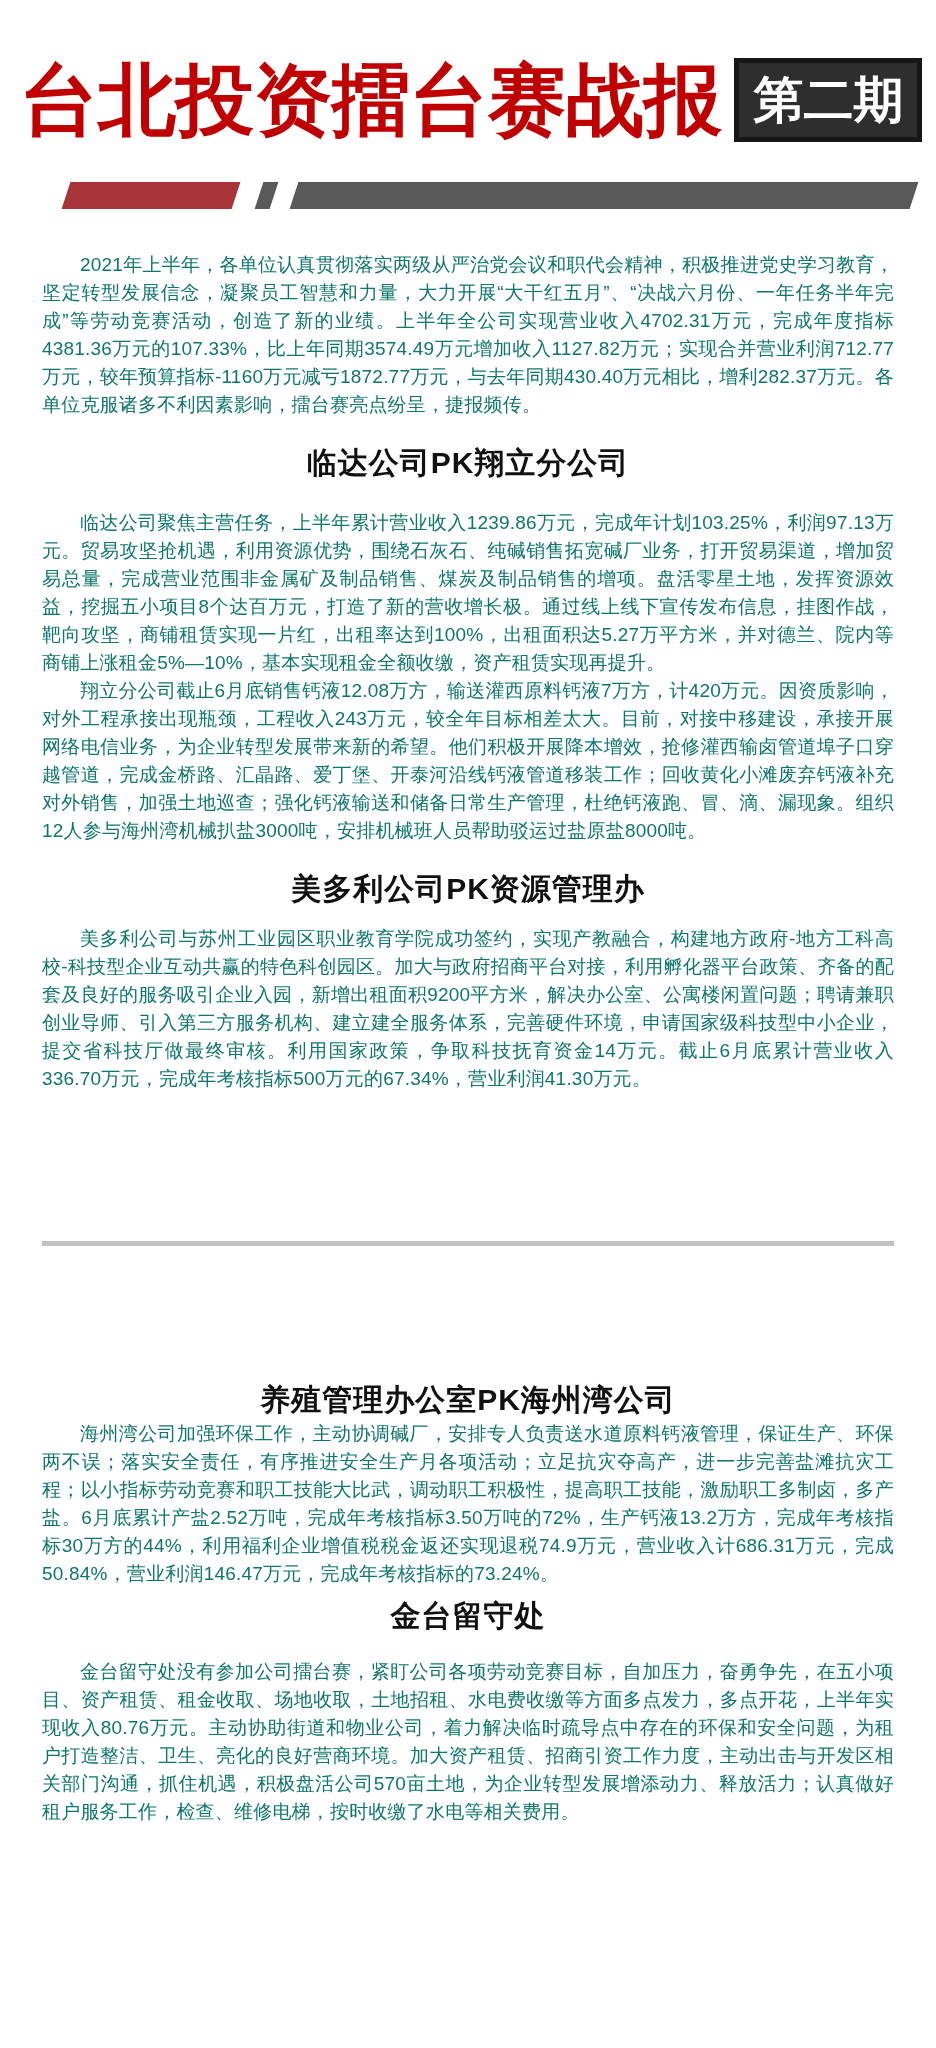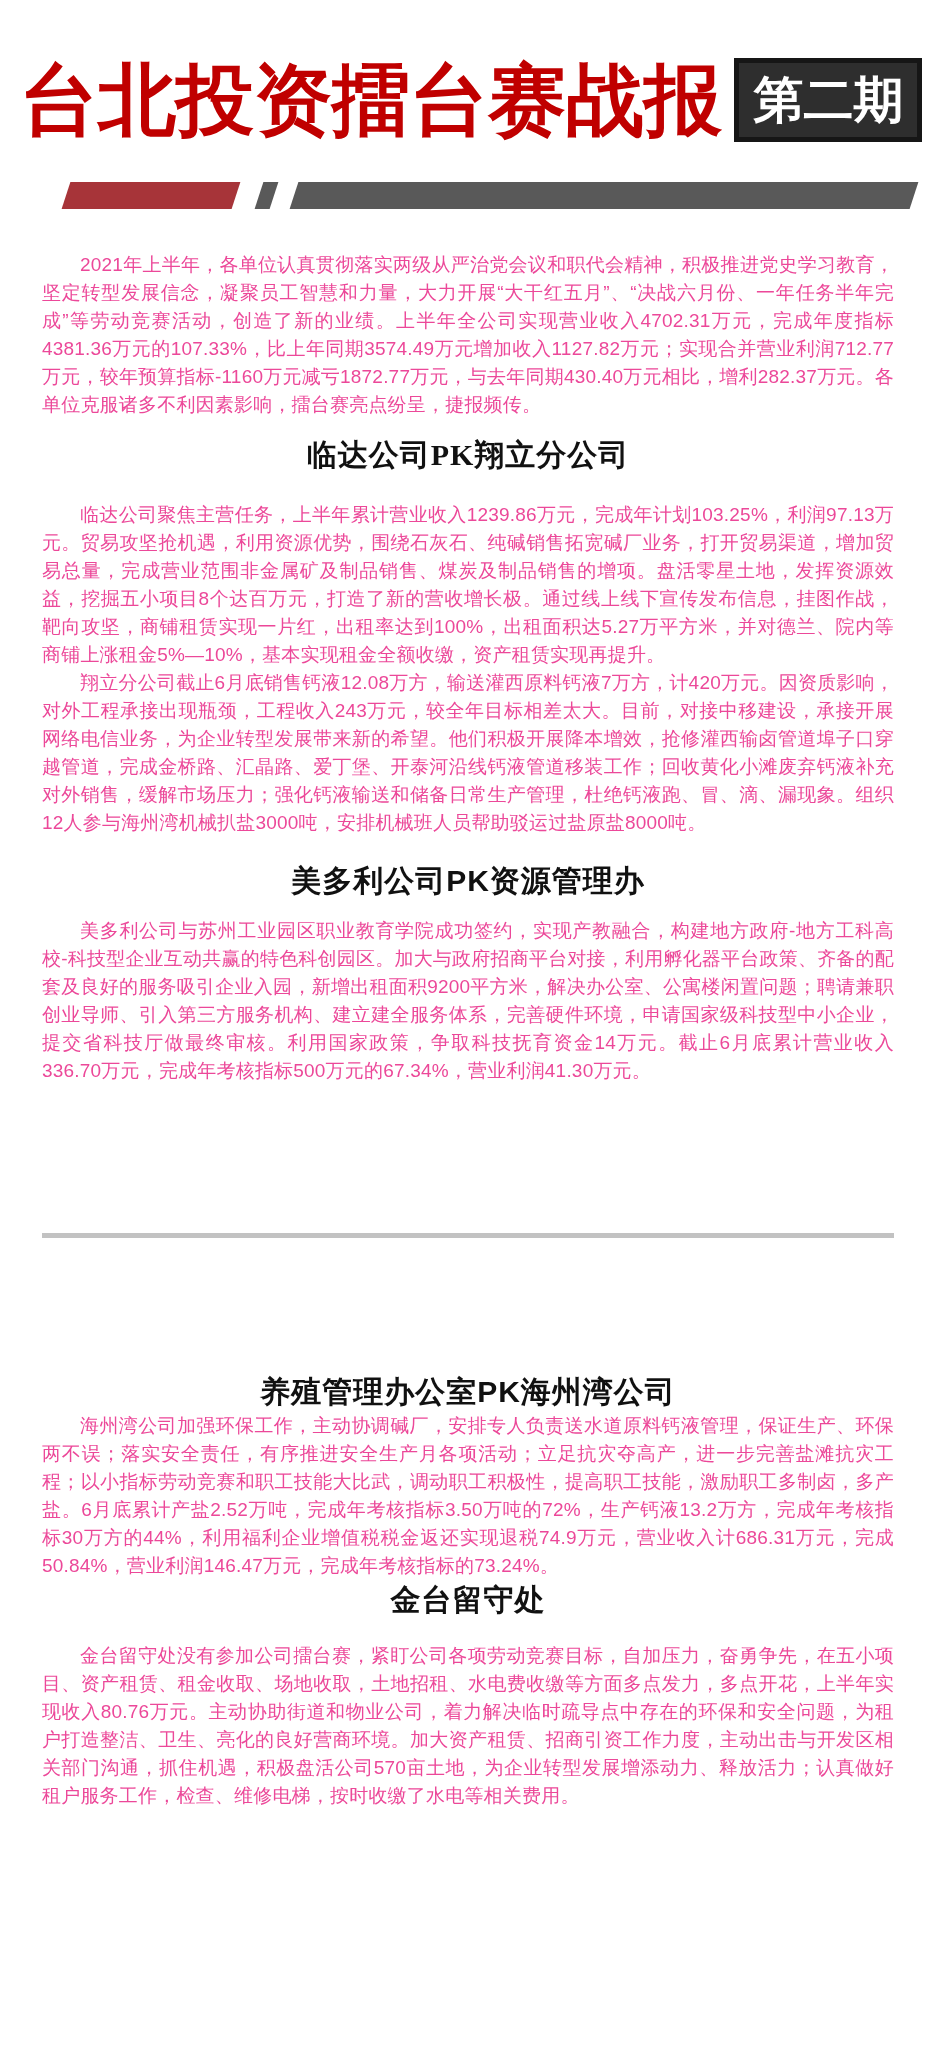--- a/index.html
+++ b/index.html
@@ -49,47 +49,47 @@
   .stripe { display: inline-block; height: 27px; transform: skewX(-18deg); }
   .stripe.red  { width: 170px; background: #a73439; margin-right: 19px; }
   .stripe.thin { width: 15px;  background: #595959; margin-right: 15px; }
   .stripe.long { width: 620px; background: #595959; }
   
   .content { padding: 0 42px; }
   .para {
     margin: 0;
     font-size: 19px;
     line-height: 28px;
-    color: #ec4899;
+    color: #0f766e;
     text-align: justify;
     text-indent: 2em;
     letter-spacing: 0.2px;
   }
   .para.intro { margin-top: 42px; }
   .sec-h {
     margin: 0;
     font-size: 30px;
     line-height: 40px;
     font-weight: 700;
     color: #111111;
     text-align: center;
     letter-spacing: 1px;
   }
-  .sec-h.h1 { margin-top: 16px; font-family: Liberation Serif, serif; }
+  .sec-h.h1 { margin-top: 24px; }
   .p-after-h1 { margin-top: 26px; }
   .sec-h.h2 { margin-top: 24px; }
   .p-after-h2 { margin-top: 16px; }
   .divider {
     margin-top: 148px;
     height: 5px;
     background: #c2c2c2;
   }
   .sec-h.h3 { margin-top: 134px; }
   .p-after-h3 { margin-top: 22px; }
-  .sec-h.h4 { }
+  .sec-h.h4 { margin-top: 8px; }
   .p-after-h4 { margin-top: 22px; }
 </style>
 </head>
 <body>
 
 <div class="page">
 
   <header class="masthead">
     <h1 class="title">台北投资擂台赛战报</h1>
     <span class="issue-badge">第二期</span>
@@ -101,21 +101,21 @@
     <span class="stripe long"></span>
   </div>
 
   <main class="content">
 
     <p class="para intro">2021年上半年，各单位认真贯彻落实两级从严治党会议和职代会精神，积极推进党史学习教育，坚定转型发展信念，凝聚员工智慧和力量，大力开展“大干红五月”、“决战六月份、一年任务半年完成”等劳动竞赛活动，创造了新的业绩。上半年全公司实现营业收入4702.31万元，完成年度指标4381.36万元的107.33%，比上年同期3574.49万元增加收入1127.82万元；实现合并营业利润712.77万元，较年预算指标-1160万元减亏1872.77万元，与去年同期430.40万元相比，增利282.37万元。各单位克服诸多不利因素影响，擂台赛亮点纷呈，捷报频传。</p>
 
     <section>
       <h2 class="sec-h h1">临达公司PK翔立分公司</h2>
       <p class="para p-after-h1">临达公司聚焦主营任务，上半年累计营业收入1239.86万元，完成年计划103.25%，利润97.13万元。贸易攻坚抢机遇，利用资源优势，围绕石灰石、纯碱销售拓宽碱厂业务，打开贸易渠道，增加贸易总量，完成营业范围非金属矿及制品销售、煤炭及制品销售的增项。盘活零星土地，发挥资源效益，挖掘五小项目8个达百万元，打造了新的营收增长极。通过线上线下宣传发布信息，挂图作战，靶向攻坚，商铺租赁实现一片红，出租率达到100%，出租面积达5.27万平方米，并对德兰、院内等商铺上涨租金5%—10%，基本实现租金全额收缴，资产租赁实现再提升。</p>
-      <p class="para">翔立分公司截止6月底销售钙液12.08万方，输送灌西原料钙液7万方，计420万元。因资质影响，对外工程承接出现瓶颈，工程收入243万元，较全年目标相差太大。目前，对接中移建设，承接开展网络电信业务，为企业转型发展带来新的希望。他们积极开展降本增效，抢修灌西输卤管道埠子口穿越管道，完成金桥路、汇晶路、爱丁堡、开泰河沿线钙液管道移装工作；回收黄化小滩废弃钙液补充对外销售，缓解市场压力；强化钙液输送和储备日常生产管理，杜绝钙液跑、冒、滴、漏现象。组织12人参与海州湾机械扒盐3000吨，安排机械班人员帮助驳运过盐原盐8000吨。</p>
+      <p class="para">翔立分公司截止6月底销售钙液12.08万方，输送灌西原料钙液7万方，计420万元。因资质影响，对外工程承接出现瓶颈，工程收入243万元，较全年目标相差太大。目前，对接中移建设，承接开展网络电信业务，为企业转型发展带来新的希望。他们积极开展降本增效，抢修灌西输卤管道埠子口穿越管道，完成金桥路、汇晶路、爱丁堡、开泰河沿线钙液管道移装工作；回收黄化小滩废弃钙液补充对外销售，加强土地巡查；强化钙液输送和储备日常生产管理，杜绝钙液跑、冒、滴、漏现象。组织12人参与海州湾机械扒盐3000吨，安排机械班人员帮助驳运过盐原盐8000吨。</p>
     </section>
 
     <section>
       <h2 class="sec-h h2">美多利公司PK资源管理办</h2>
       <p class="para p-after-h2">美多利公司与苏州工业园区职业教育学院成功签约，实现产教融合，构建地方政府-地方工科高校-科技型企业互动共赢的特色科创园区。加大与政府招商平台对接，利用孵化器平台政策、齐备的配套及良好的服务吸引企业入园，新增出租面积9200平方米，解决办公室、公寓楼闲置问题；聘请兼职创业导师、引入第三方服务机构、建立建全服务体系，完善硬件环境，申请国家级科技型中小企业，提交省科技厅做最终审核。利用国家政策，争取科技抚育资金14万元。截止6月底累计营业收入336.70万元，完成年考核指标500万元的67.34%，营业利润41.30万元。</p>
     </section>
 
     <div class="divider"></div>
 
     <section>

